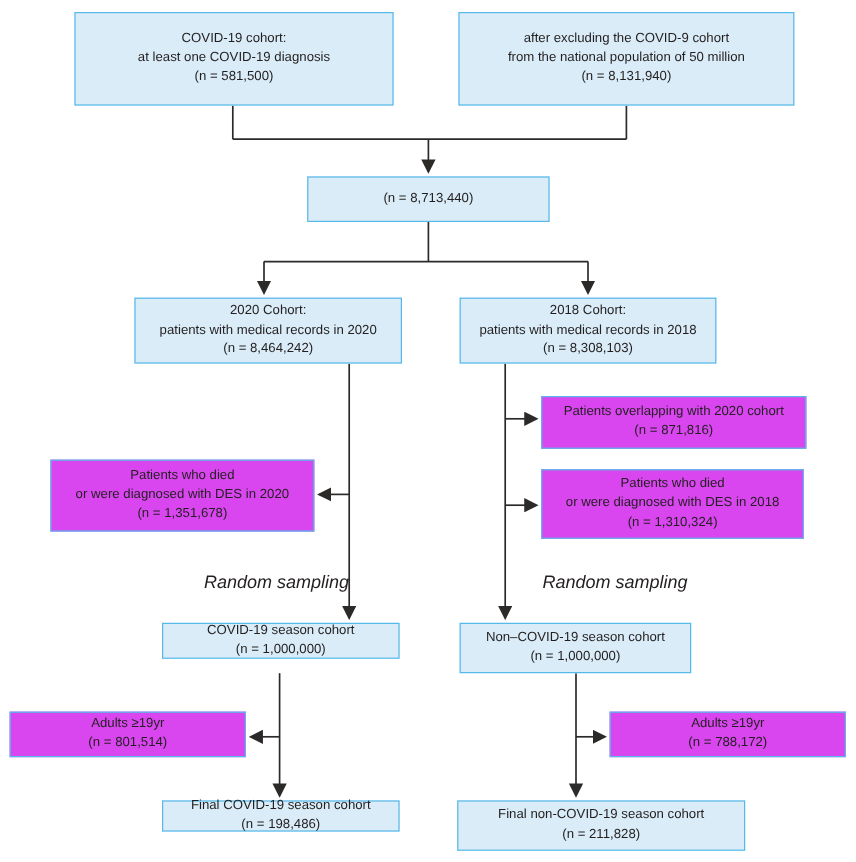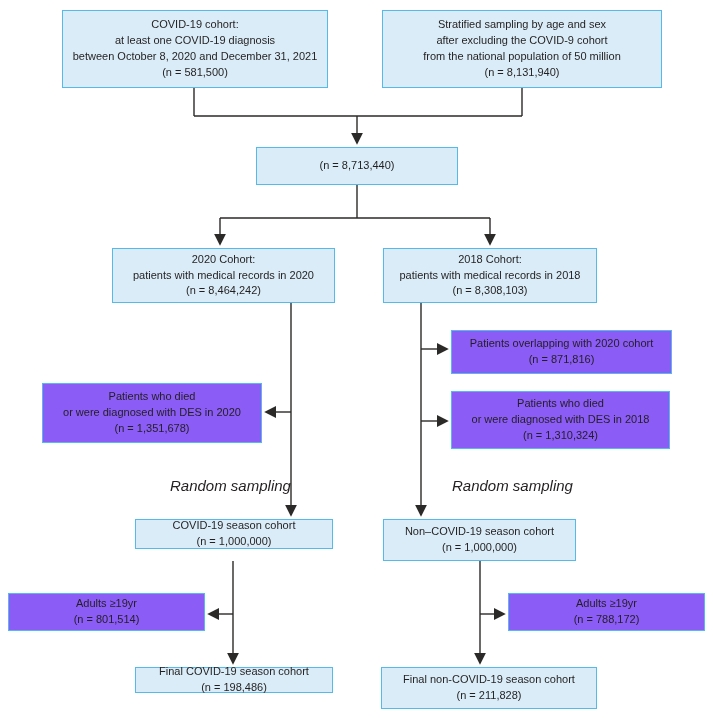--- a/index.html
+++ b/index.html
@@ -12,21 +12,21 @@
   }
   .connectors{position:absolute; inset:0; width:713px; height:718px;}
   .cline{stroke:var(--line); stroke-width:1.4; fill:none;}
   .ahead{fill:var(--line);}
   .box{
     position:absolute; box-sizing:border-box;
     border:1.5px solid var(--border); background:var(--fill);
     display:flex; flex-direction:column; align-items:center; justify-content:center;
     text-align:center; font-size:11px; line-height:1.45; padding:2px 4px;
   }
-  .box.plain{background:#8b5cf6;}
+  .box.plain{background:#d946ef;}
   .box span{display:block; white-space:nowrap;}
   .flow-label{position:absolute; font-size:15px; white-space:nowrap;font-style:italic;}
 </style>
 </head>
 <body>
 
 <div class="canvas">
 
   <svg class="connectors" viewBox="0 0 713 718" xmlns="http://www.w3.org/2000/svg">
     <defs>
@@ -55,26 +55,24 @@
     <path class="cline" d="M233,561 V663" marker-end="url(#arrow)"></path>
     <path class="cline" d="M233,614 H209" marker-end="url(#arrow)"></path>
 
     <path class="cline" d="M480,561 V663" marker-end="url(#arrow)"></path>
     <path class="cline" d="M480,614 H504" marker-end="url(#arrow)"></path>
   </svg>
 
   <div class="box" style="left:62px;top:10px;width:266px;height:78px">
     <span>COVID-19 cohort:</span>
     <span>at least one COVID-19 diagnosis</span>
-    <span>between October 8, 2020 and December 31, 2021</span>
     <span>(n = 581,500)</span>
   </div>
 
   <div class="box" style="left:382px;top:10px;width:280px;height:78px">
-    <span>Stratified sampling by age and sex</span>
     <span>after excluding the COVID-9 cohort</span>
     <span>from the national population of 50 million</span>
     <span>(n = 8,131,940)</span>
   </div>
 
   <div class="box" style="left:256px;top:147px;width:202px;height:38px">
     <span>(n = 8,713,440)</span>
   </div>
 
   <div class="box" style="left:112px;top:248px;width:223px;height:55px">
@@ -127,18 +125,18 @@
   <div class="box plain" style="left:508px;top:593px;width:197px;height:38px">
     <span>Adults ≥19yr</span>
     <span>(n = 788,172)</span>
   </div>
 
   <div class="box" style="left:135px;top:667px;width:198px;height:26px">
     <span>Final COVID-19 season cohort</span>
     <span>(n = 198,486)</span>
   </div>
 
-  <div class="box" style="left:381px;top:667px;width:216px;height:42px">
+  <div class="box" style="left:381px;top:667px;width:240px;height:42px">
     <span>Final non-COVID-19 season cohort</span>
     <span>(n = 211,828)</span>
   </div>
 
 </div>
 
 </body></html>

